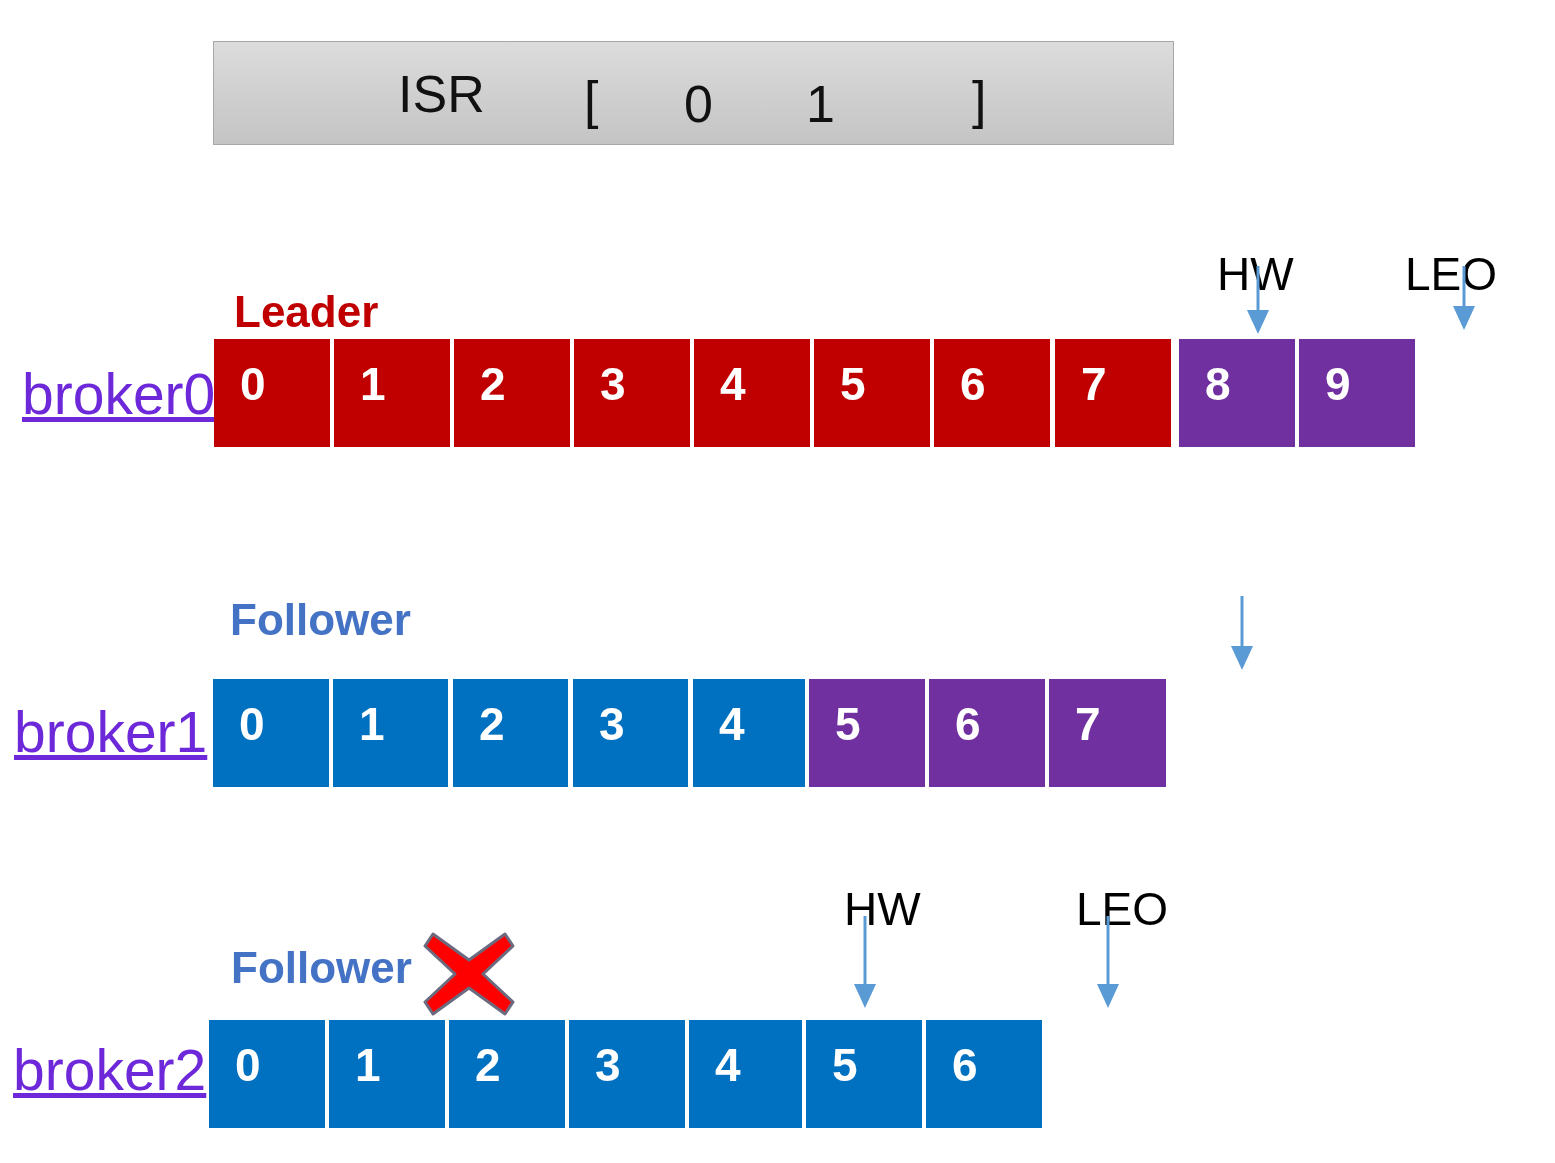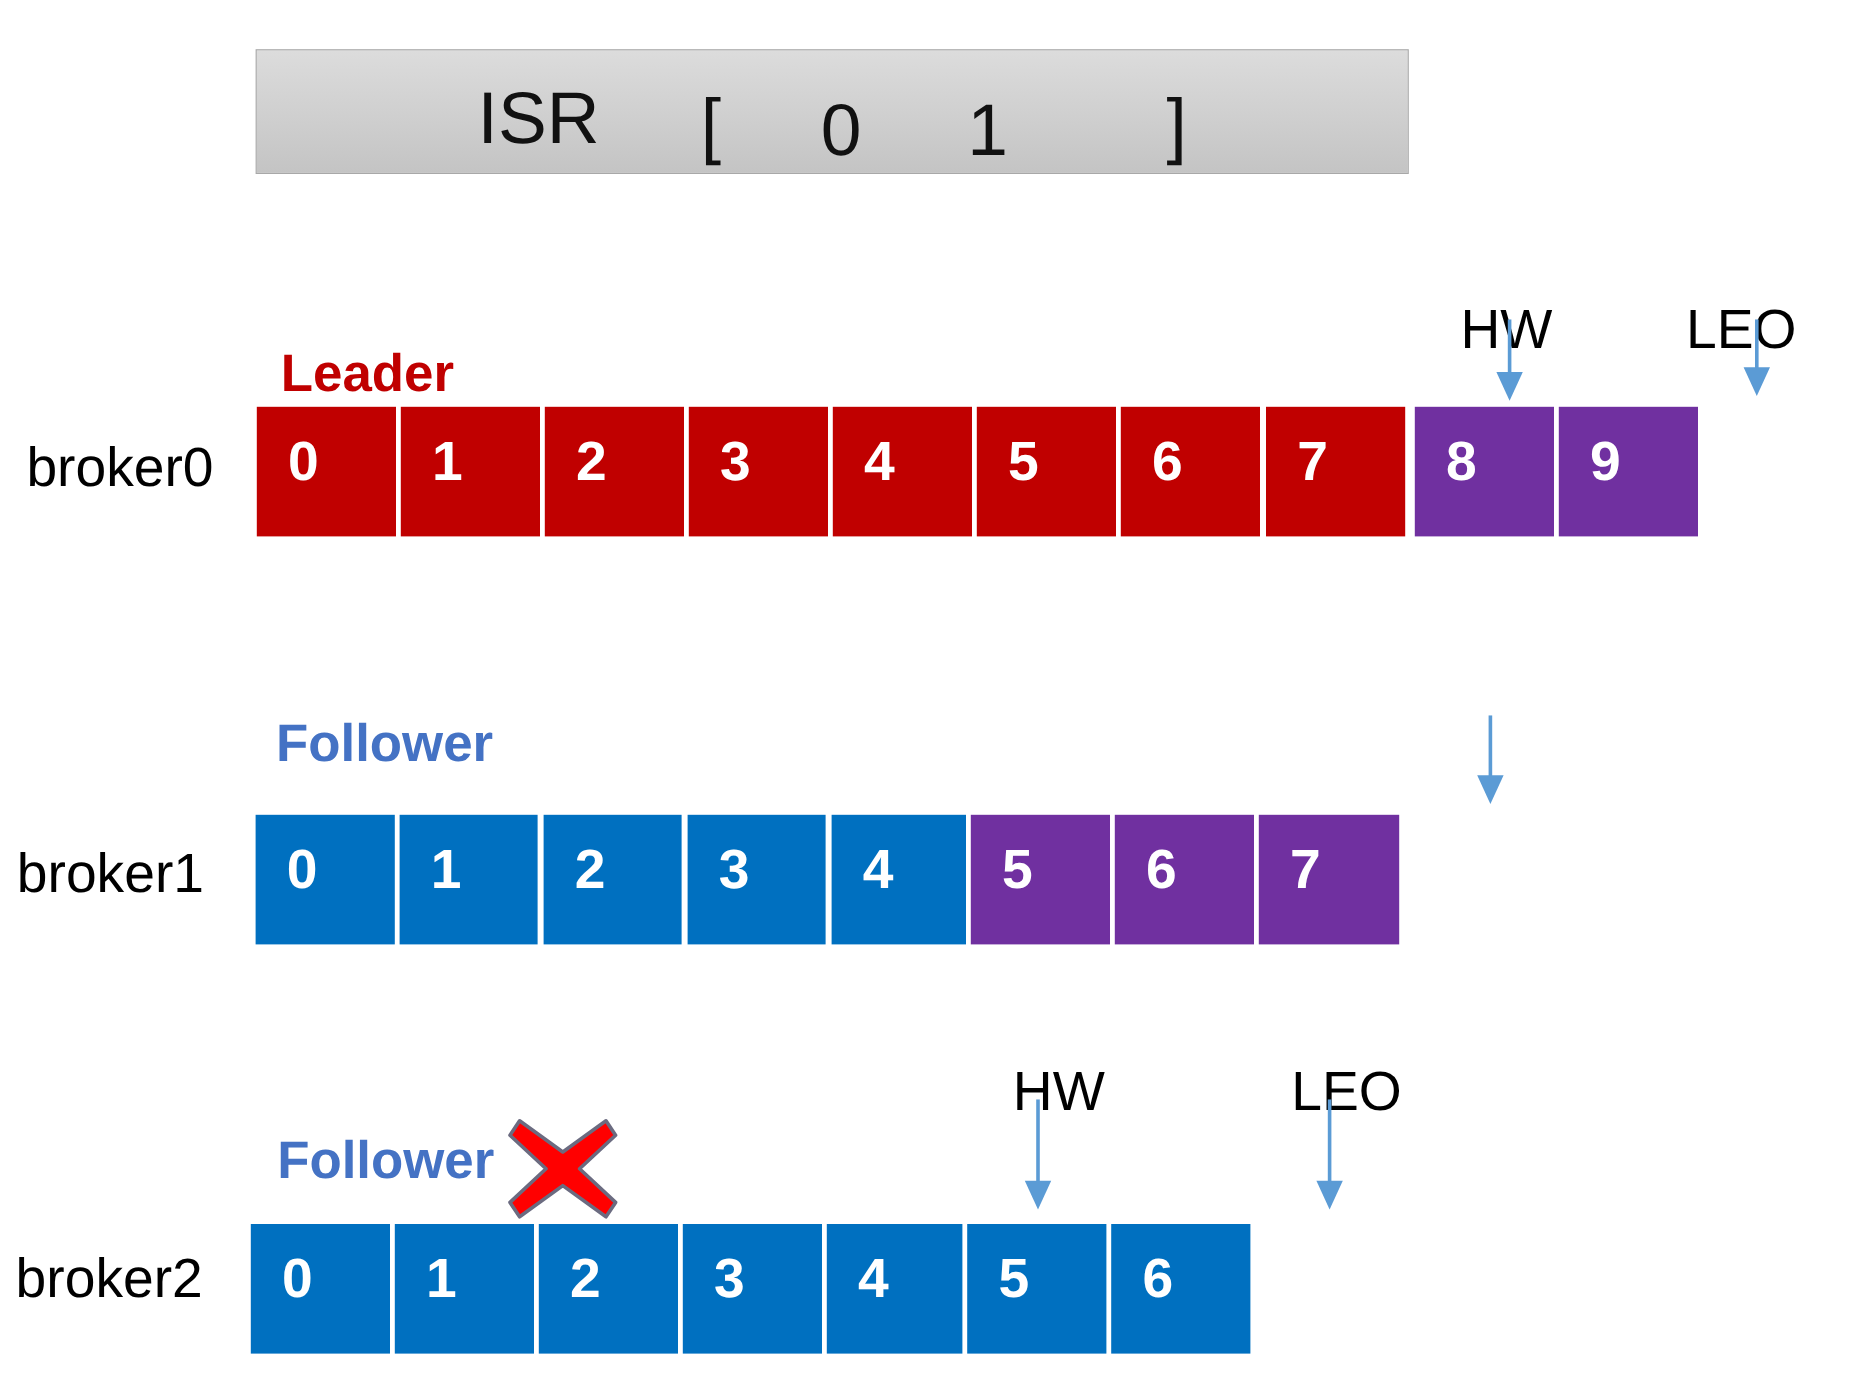--- a/index.html
+++ b/index.html
@@ -10,27 +10,27 @@
     overflow: hidden;
     font-family: "Liberation Sans", "DejaVu Sans", sans-serif;
   }
   .isr-bar {
     position: absolute; left: 213px; top: 41px; width: 961px; height: 104px;
     background: linear-gradient(#dcdcdc, #c4c4c4);
     border: 1px solid #a8a8a8;
     box-sizing: border-box;
   }
   .isr-text {
-    position: absolute; color: #111; font-size: 61px; line-height: 1;
+    position: absolute; color: #111; font-size: 52px; line-height: 1;
   }
   .role-label {
     position: absolute; font-weight: bold; font-size: 44px; line-height: 1;
   }
   .broker-label {
-    position: absolute; color: #000000; font-size: 46px; line-height: 1;
+    position: absolute; color: #6d28d9; font-size: 57px; line-height: 1; text-decoration: underline;
   }
   .cell {
     position: absolute; height: 108px;
     color: #ffffff; font-weight: bold; font-size: 46px;
     box-sizing: border-box;
   }
   .cell span { position: absolute; left: 26px; top: 22px; line-height: 1; }
   .marker-label {
     position: absolute; color: #000; font-size: 46px; line-height: 1; white-space: nowrap; margin-top: 48px;
   }

